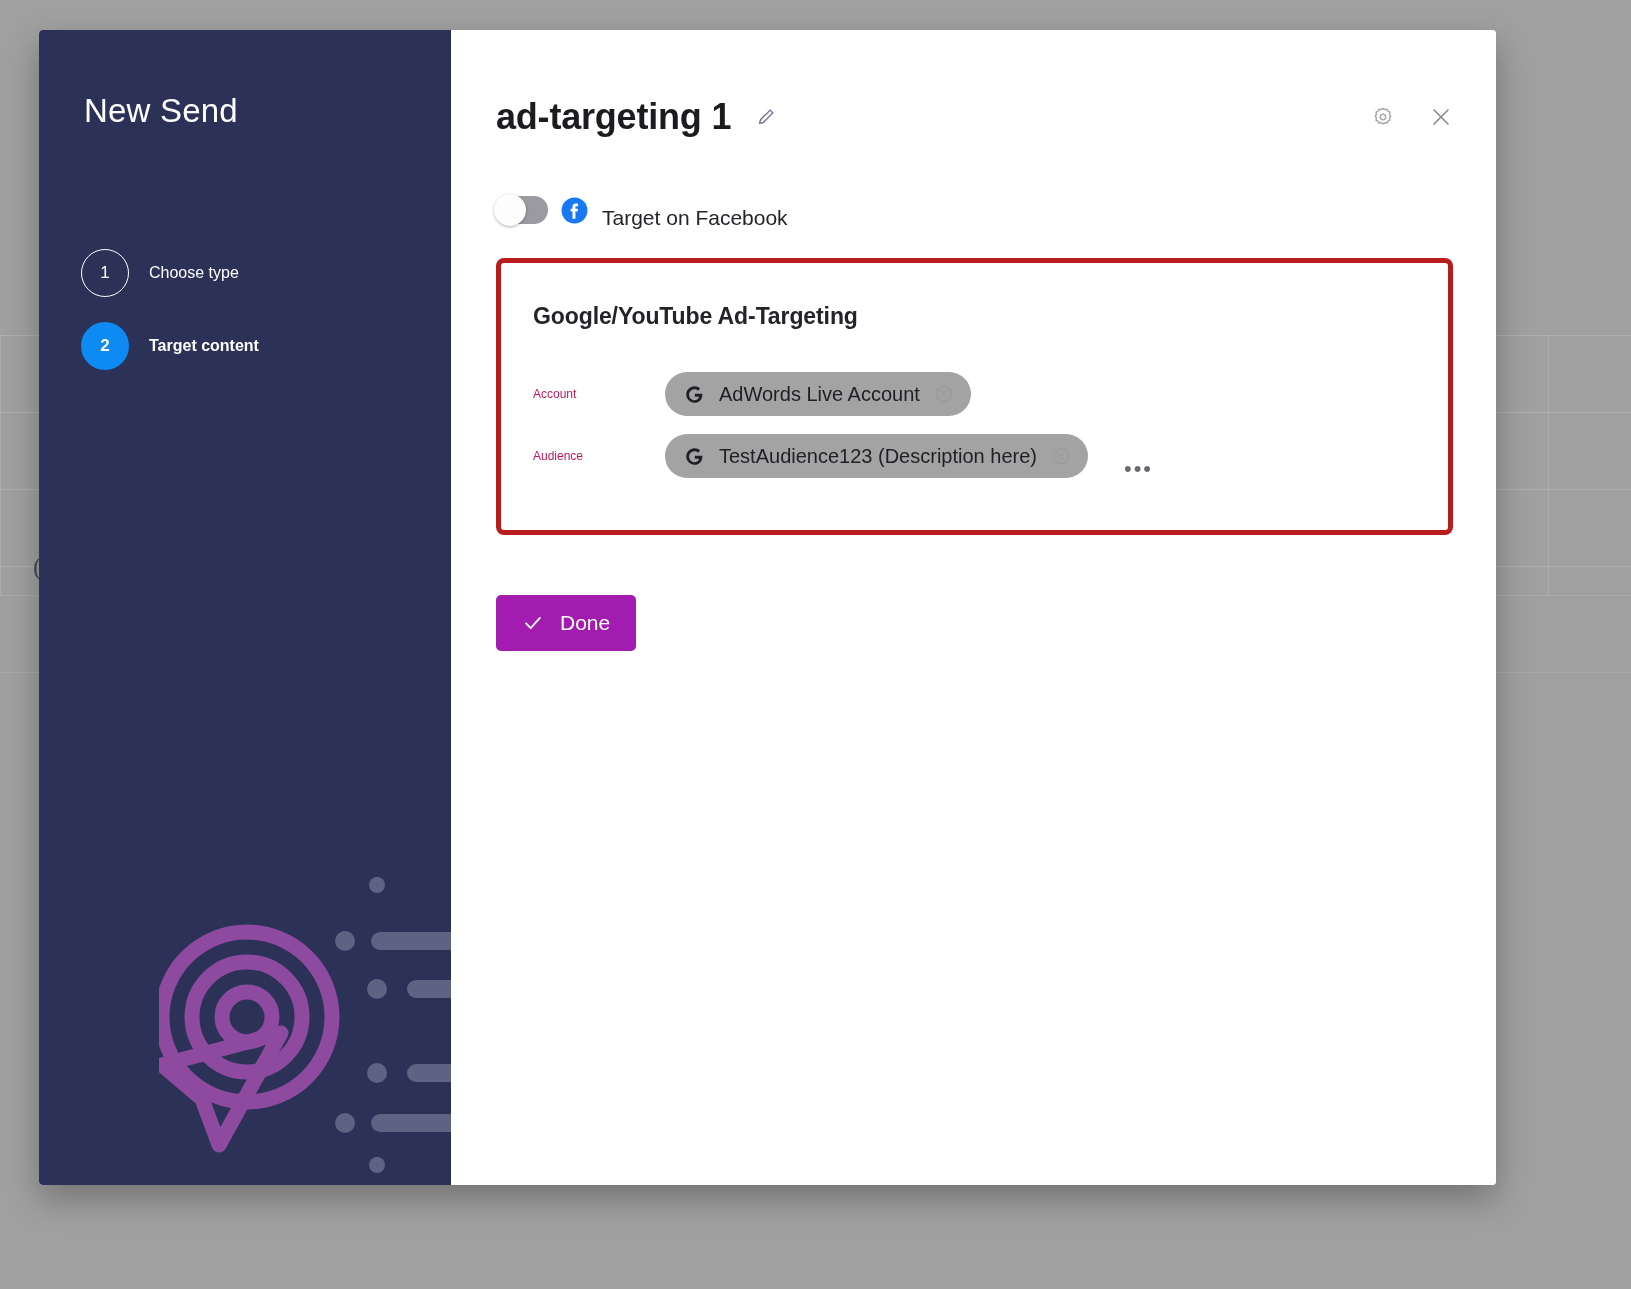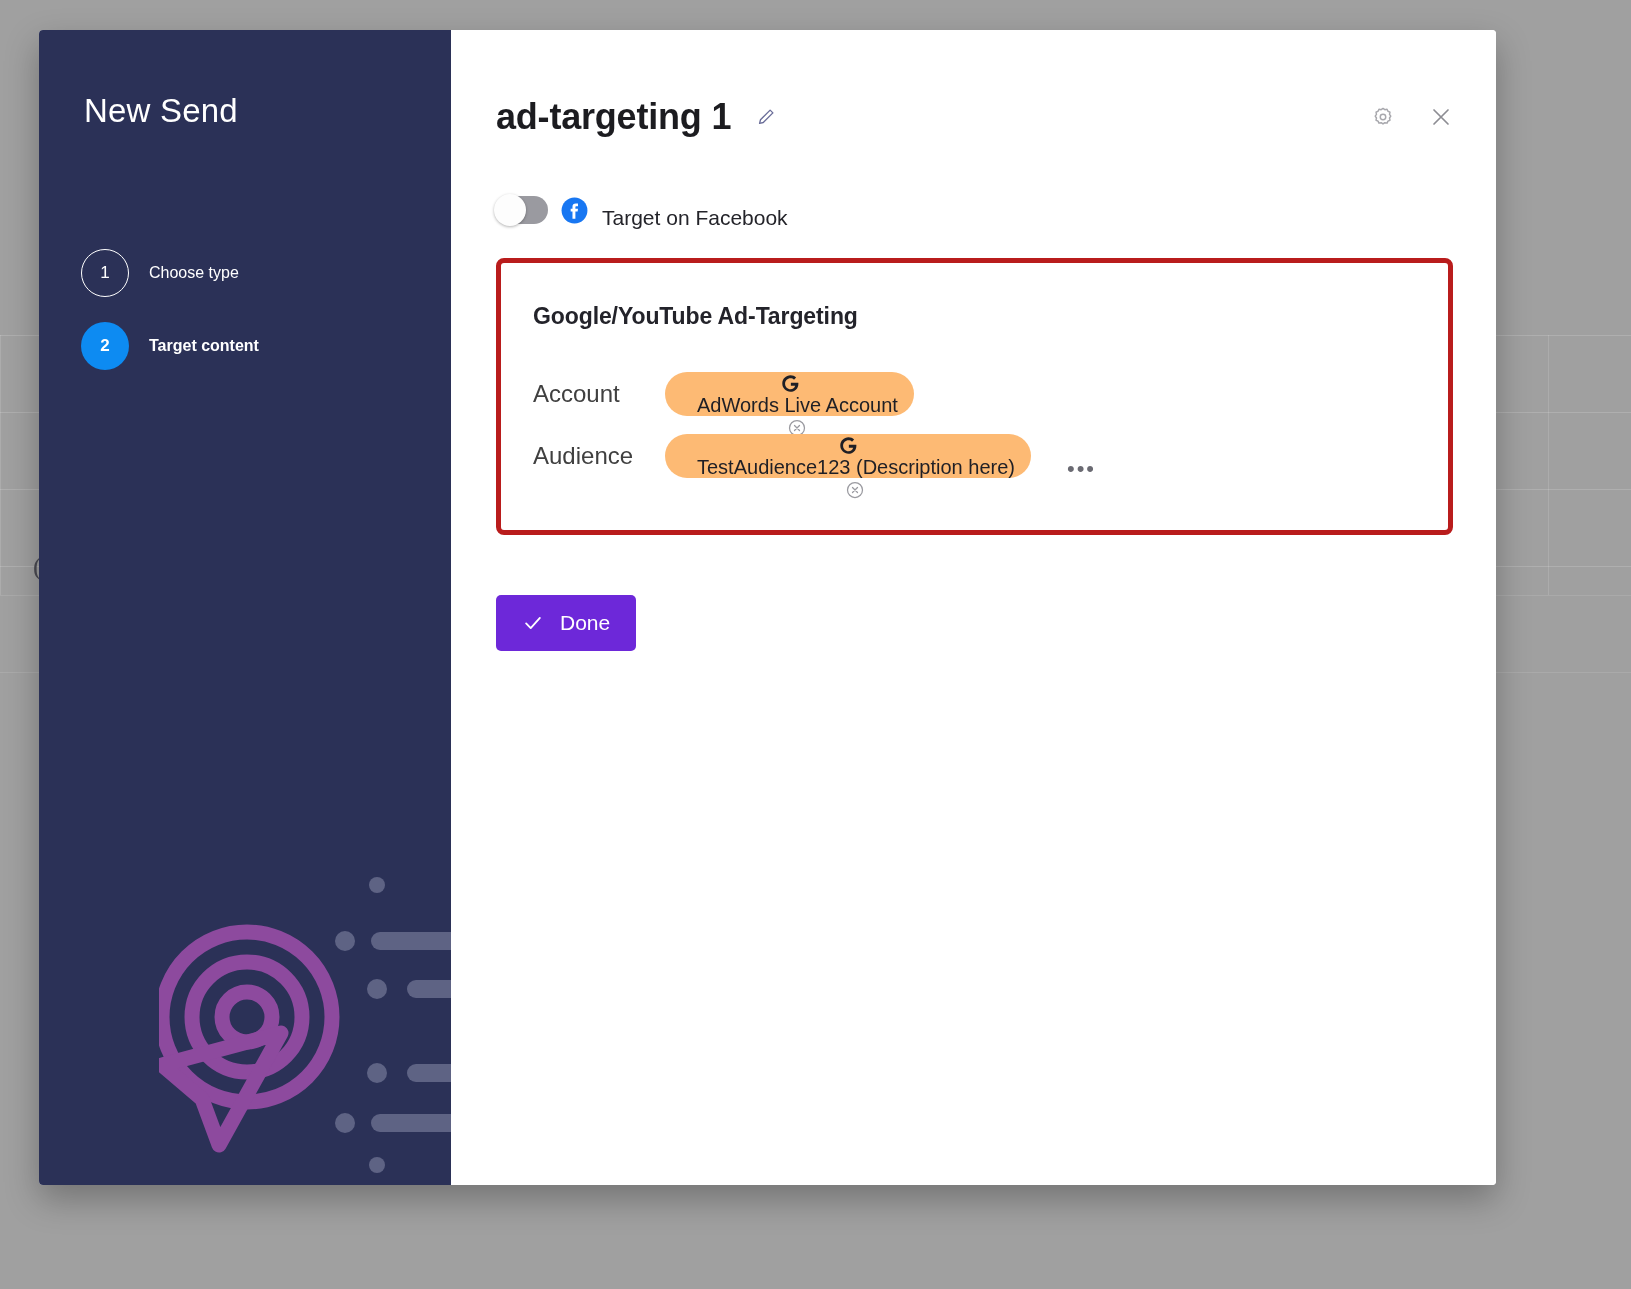--- a/index.html
+++ b/index.html
@@ -234,32 +234,31 @@
   }
   .field-row {
     display: flex;
     align-items: center;
     margin-bottom: 18px;
     min-height: 44px;
   }
   .field-label {
     width: 132px;
     flex: 0 0 132px;
-    font-size: 24px;
-    color: #404040;
+    font-size: 12px;
+    color: #be185d;
   }
   .chip {
     display: inline-flex;
     align-items: center;
-    background: #fdba74;
+    background: #a3a3a3;
     border-radius: 22px;
     height: 44px;
     padding: 0 16px 0 18px;
     cursor: pointer;
-    flex-direction: column;
   }
   .chip-gicon {
     width: 22px; height: 22px;
     display: flex; align-items: center; justify-content: center;
     flex: 0 0 22px;
   }
   .chip-text {
     margin-left: 14px;
     font-size: 20px;
     color: #1f1f25;
@@ -283,21 +282,21 @@
     cursor: pointer;
   }
 
   
   #done-btn {
     position: absolute;
     left: 45px;
     top: 565px;
     height: 56px;
     min-width: 134px;
-    background: #6d28d9;
+    background: #a21caf;
     border: none;
     border-radius: 5px;
     color: #ffffff;
     font-size: 21px;
     font-family: "Liberation Sans", sans-serif;
     display: flex;
     align-items: center;
     justify-content: center;
     gap: 16px;
     padding: 0 26px;

